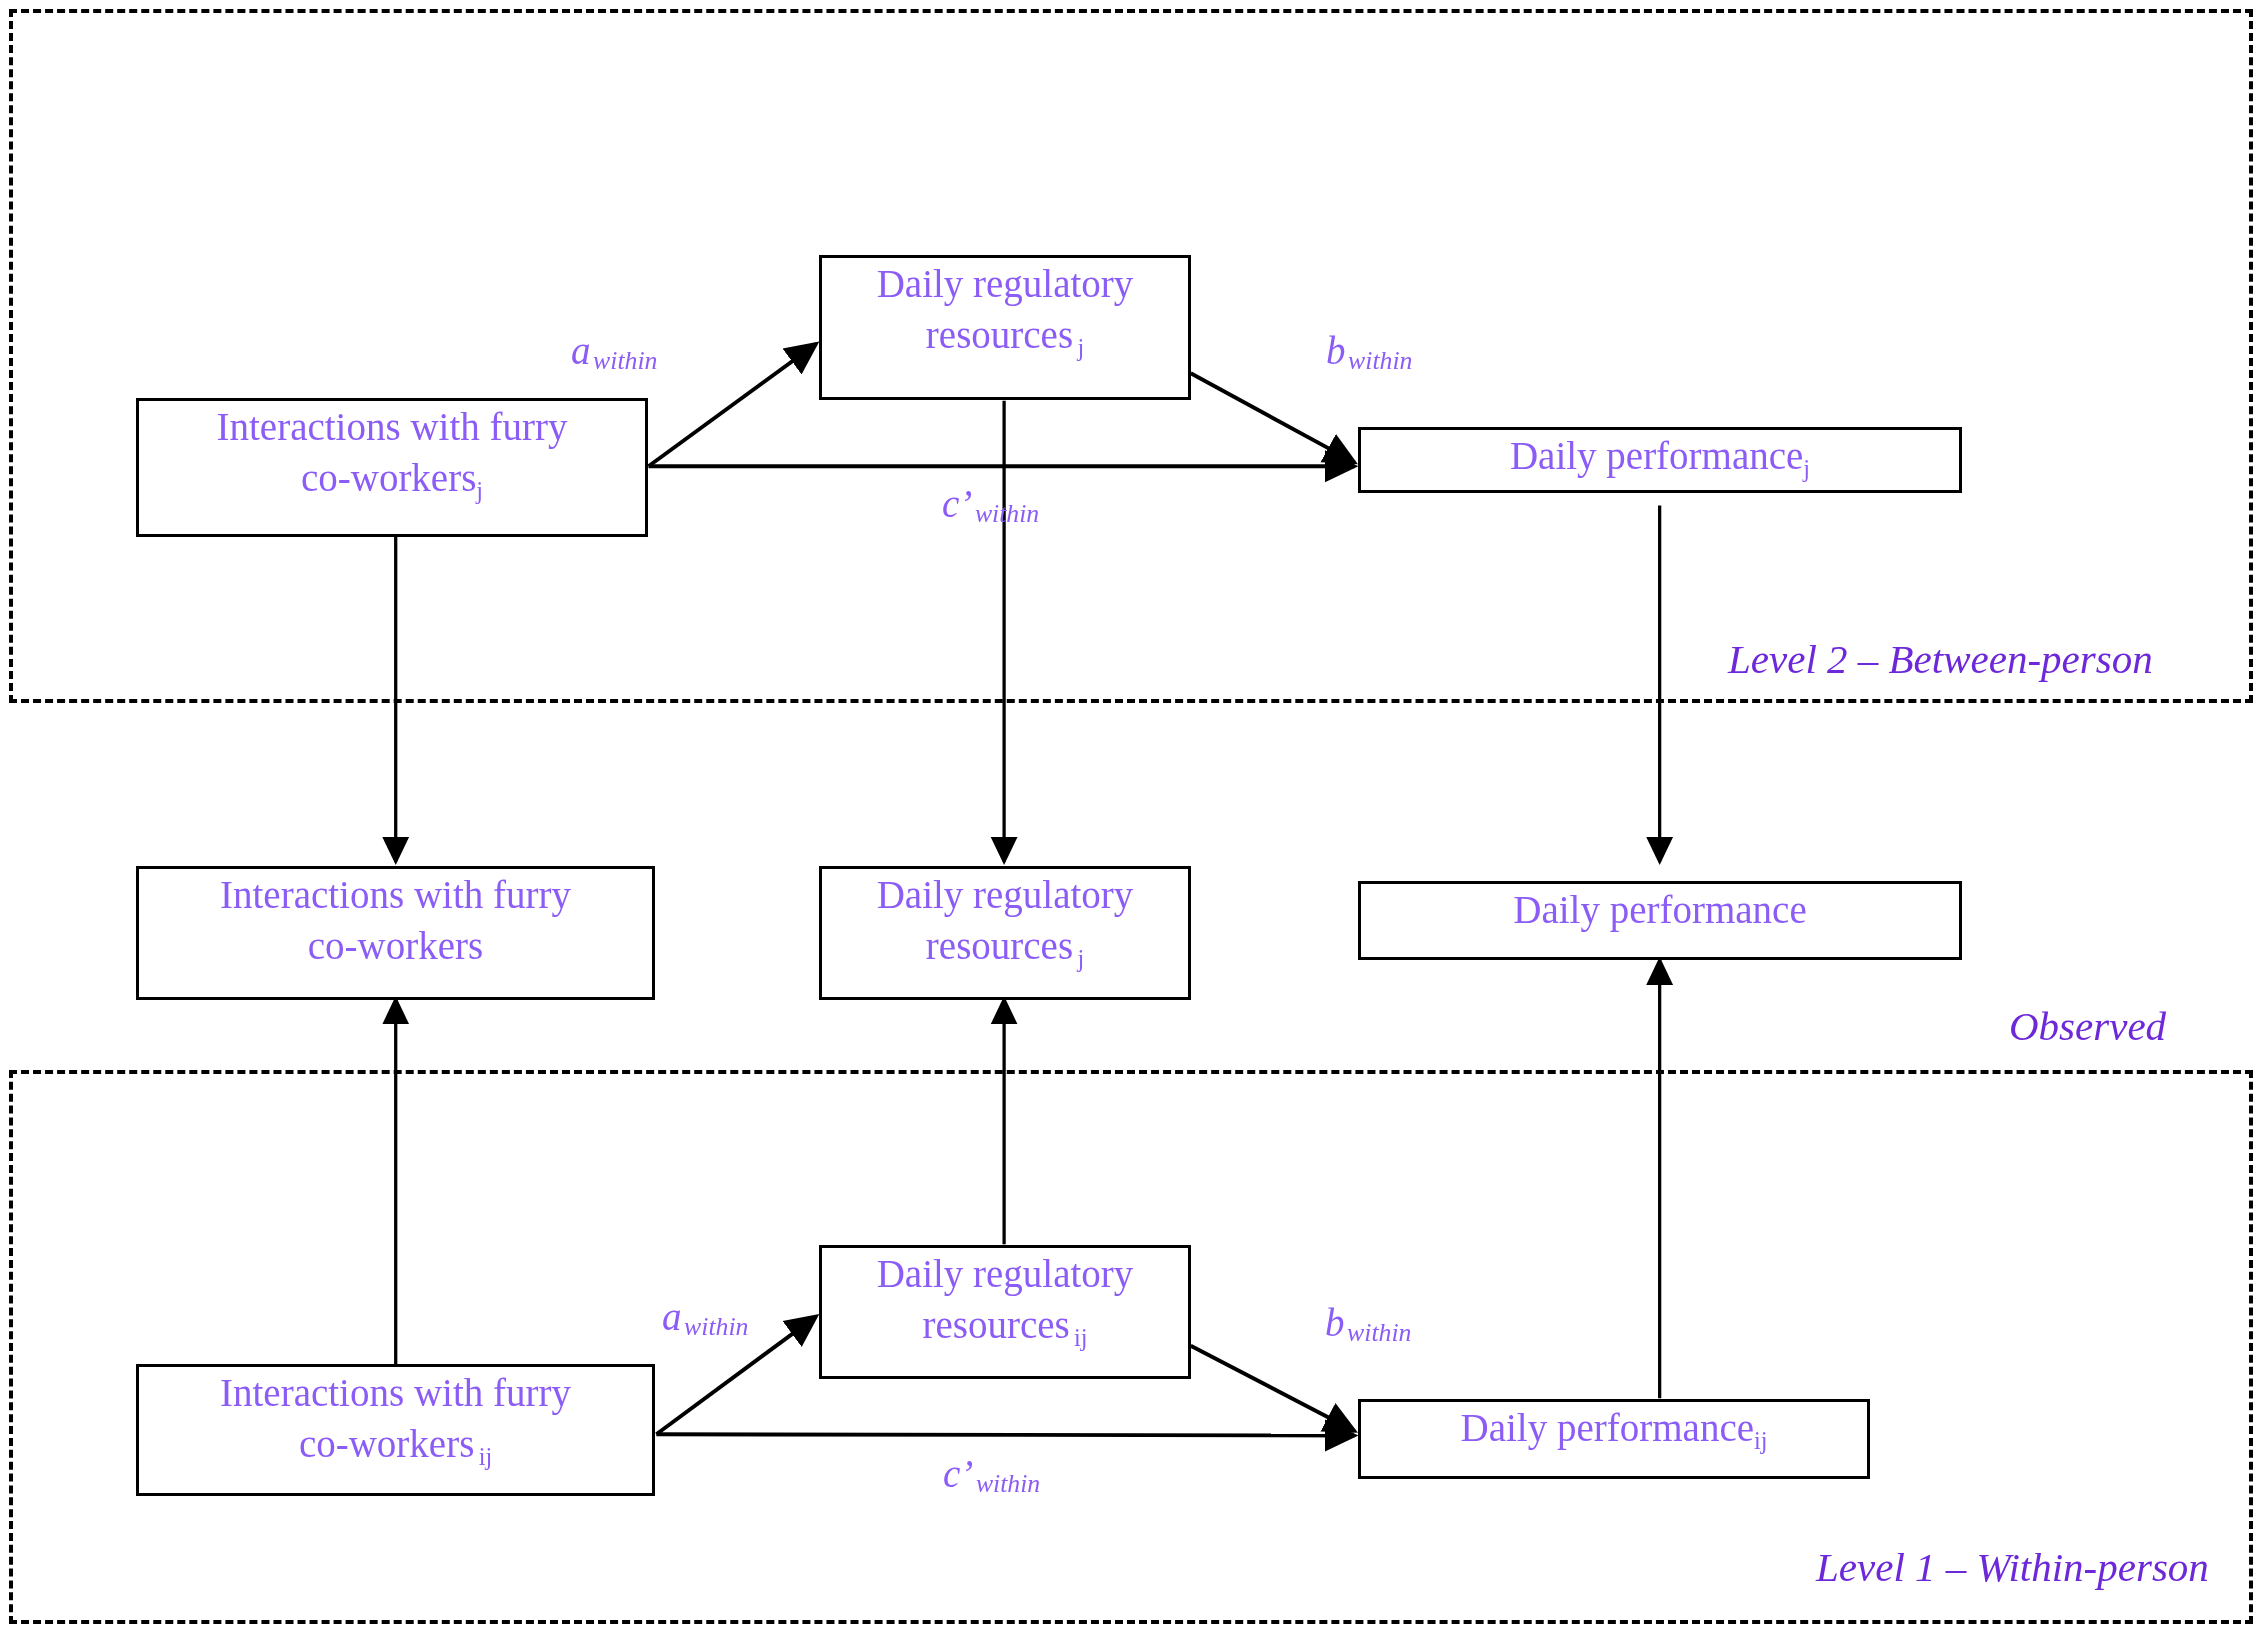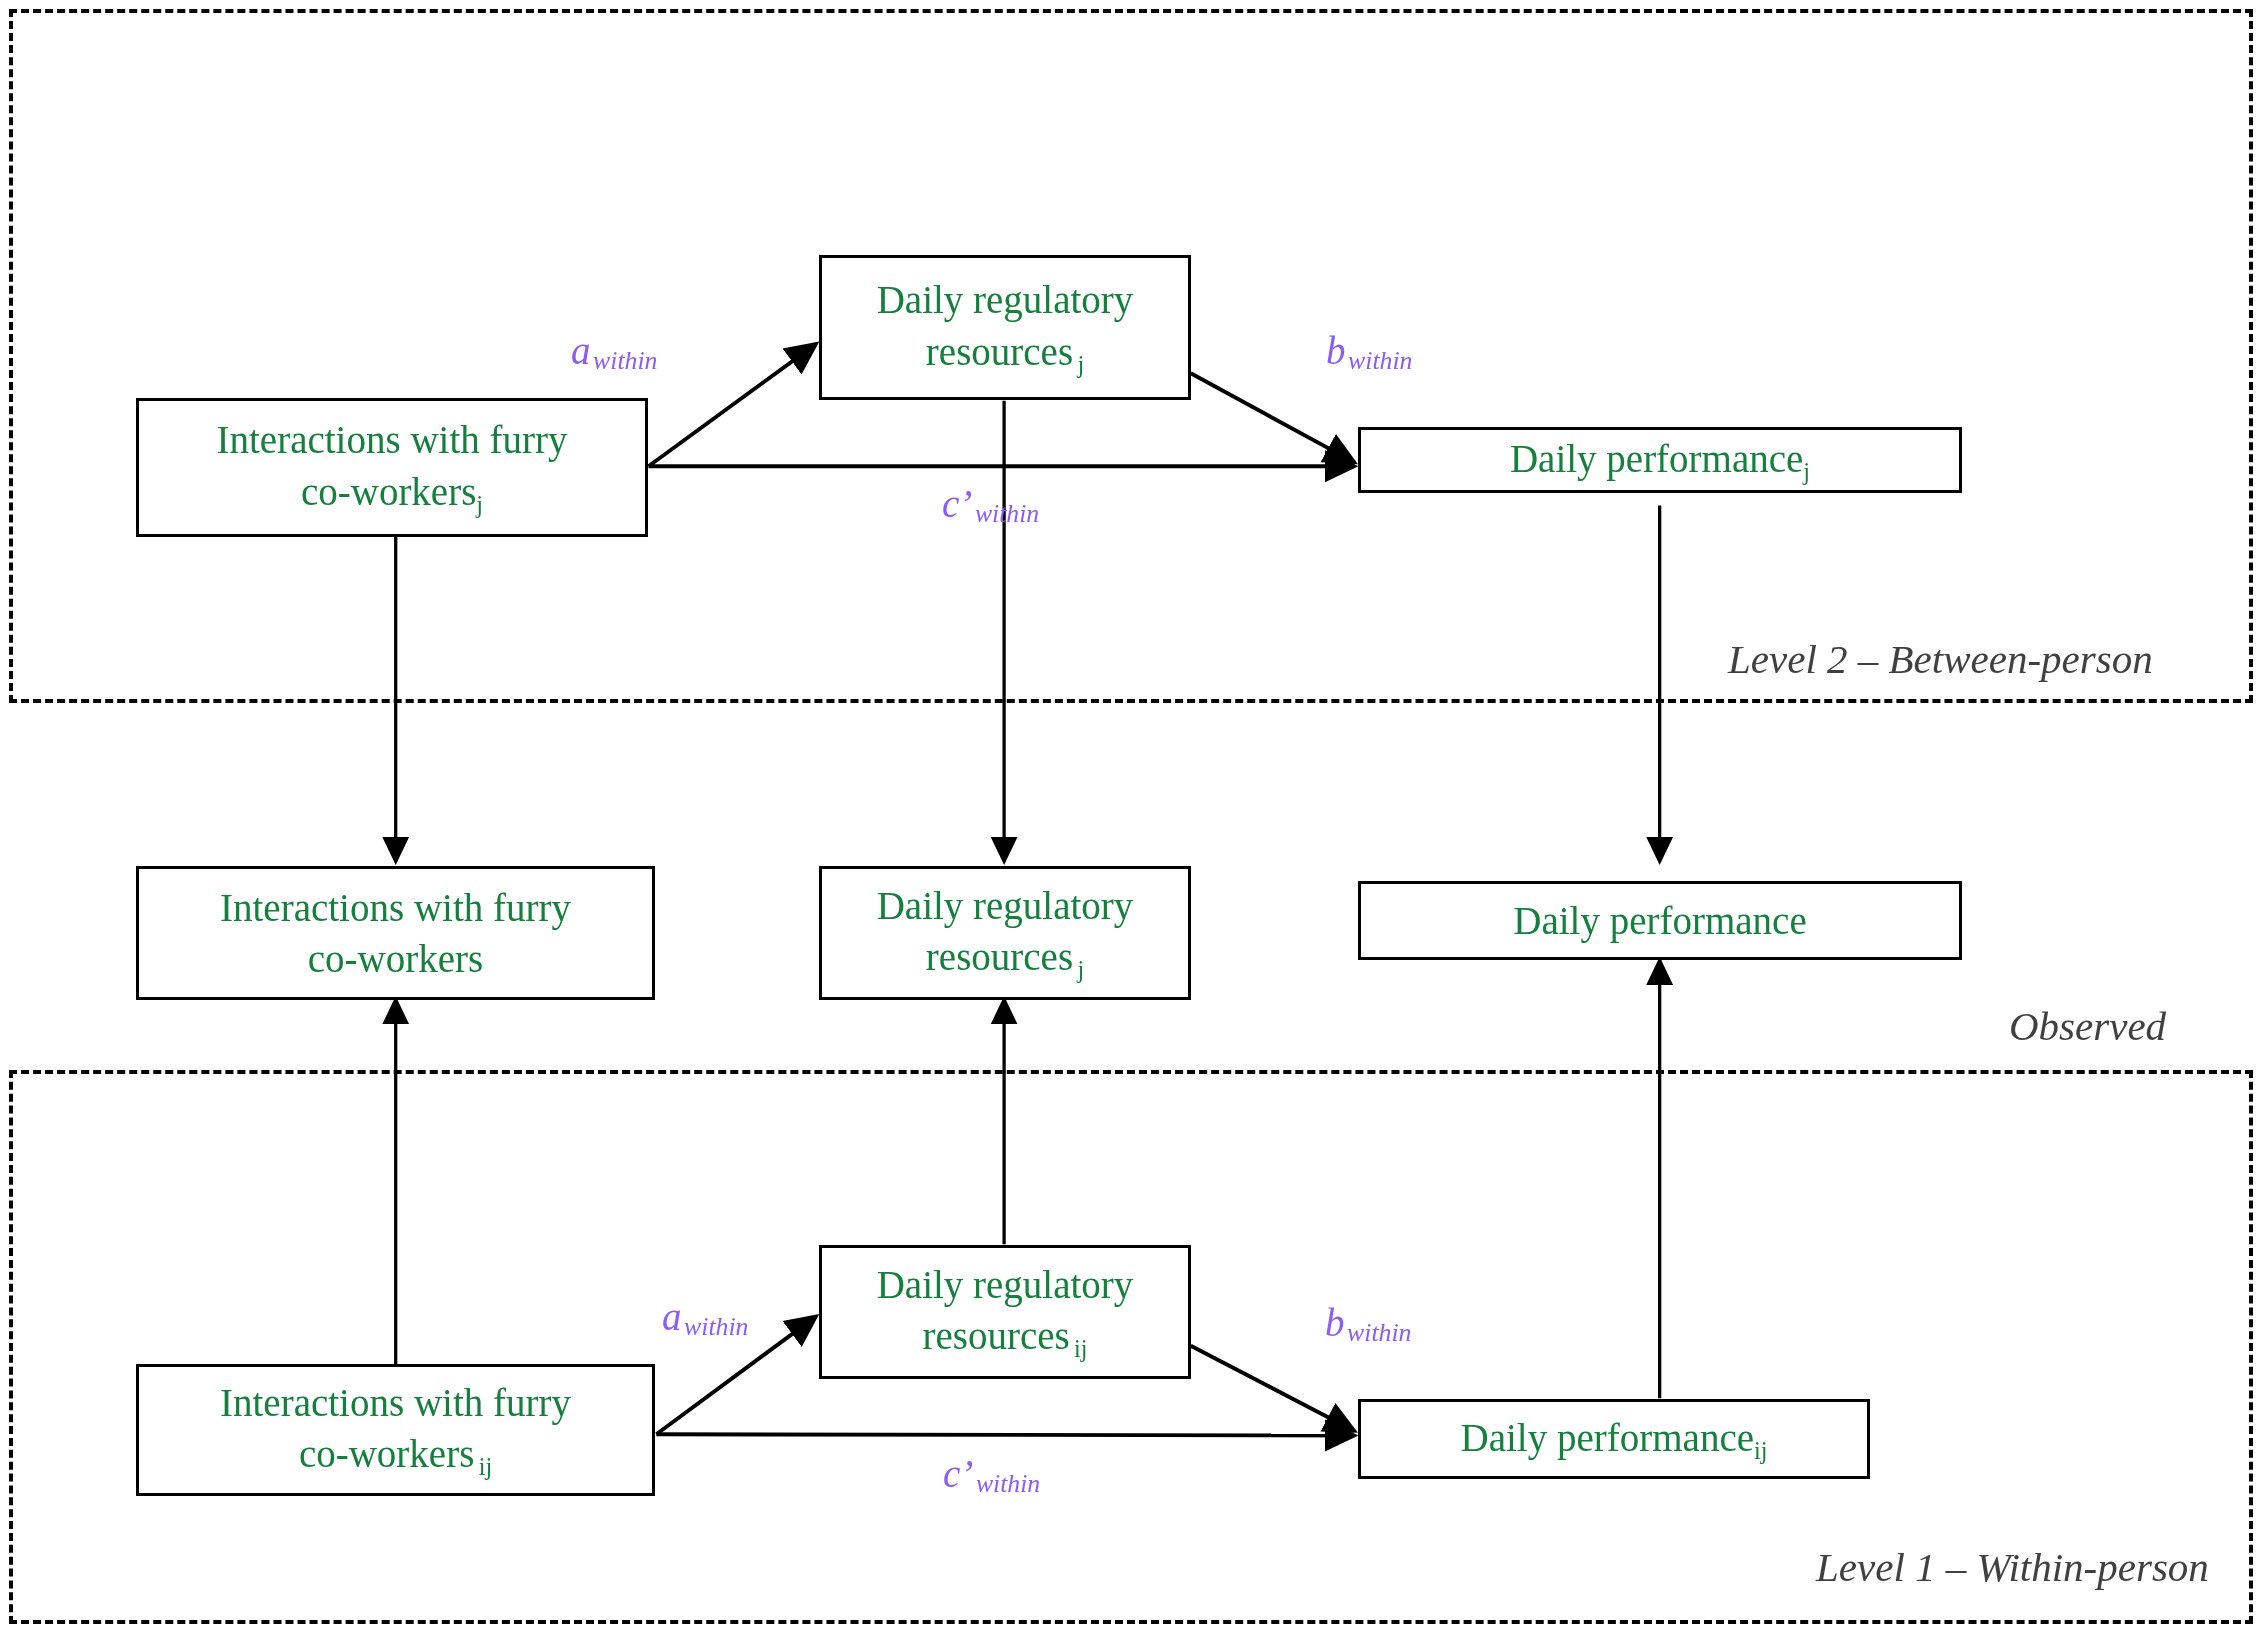--- a/index.html
+++ b/index.html
@@ -25,26 +25,26 @@
     background:transparent;
   }
   .node-box{
     position:absolute;
     box-sizing:border-box;
     border:3.9px solid #000000;
     background:#ffffff;
     display:flex;
     flex-direction:column;
     align-items:center;
-    justify-content:center;
+    justify-content:flex-start;
     text-align:center;
     font-family:"Liberation Serif", serif;
     font-size:39px;
     line-height:1.32;
-    color:#15803d;
+    color:#8b5cf6;
     letter-spacing:0px;
   }
   .node-line{ display:block; white-space:nowrap; }
   .sub{
     font-size:0.62em;
     vertical-align:-0.32em;
     letter-spacing:0;
   }
   .sub-spaced{
     font-size:0.62em;
@@ -63,21 +63,21 @@
     font-size:0.66em;
     font-style:italic;
     vertical-align:-0.18em;
     margin-left:0.10em;
   }
   .panel-label{
     position:absolute;
     font-family:"Liberation Serif", serif;
     font-style:italic;
     font-size:41px;
-    color:#404040;
+    color:#6d28d9;
     white-space:nowrap;
   }
 </style>
 </head>
 <body>
 
 <div id="stage">
 
   <div class="panel" style="left:8.5px; top:9.2px; width:2244px; height:694px;"></div>
 

